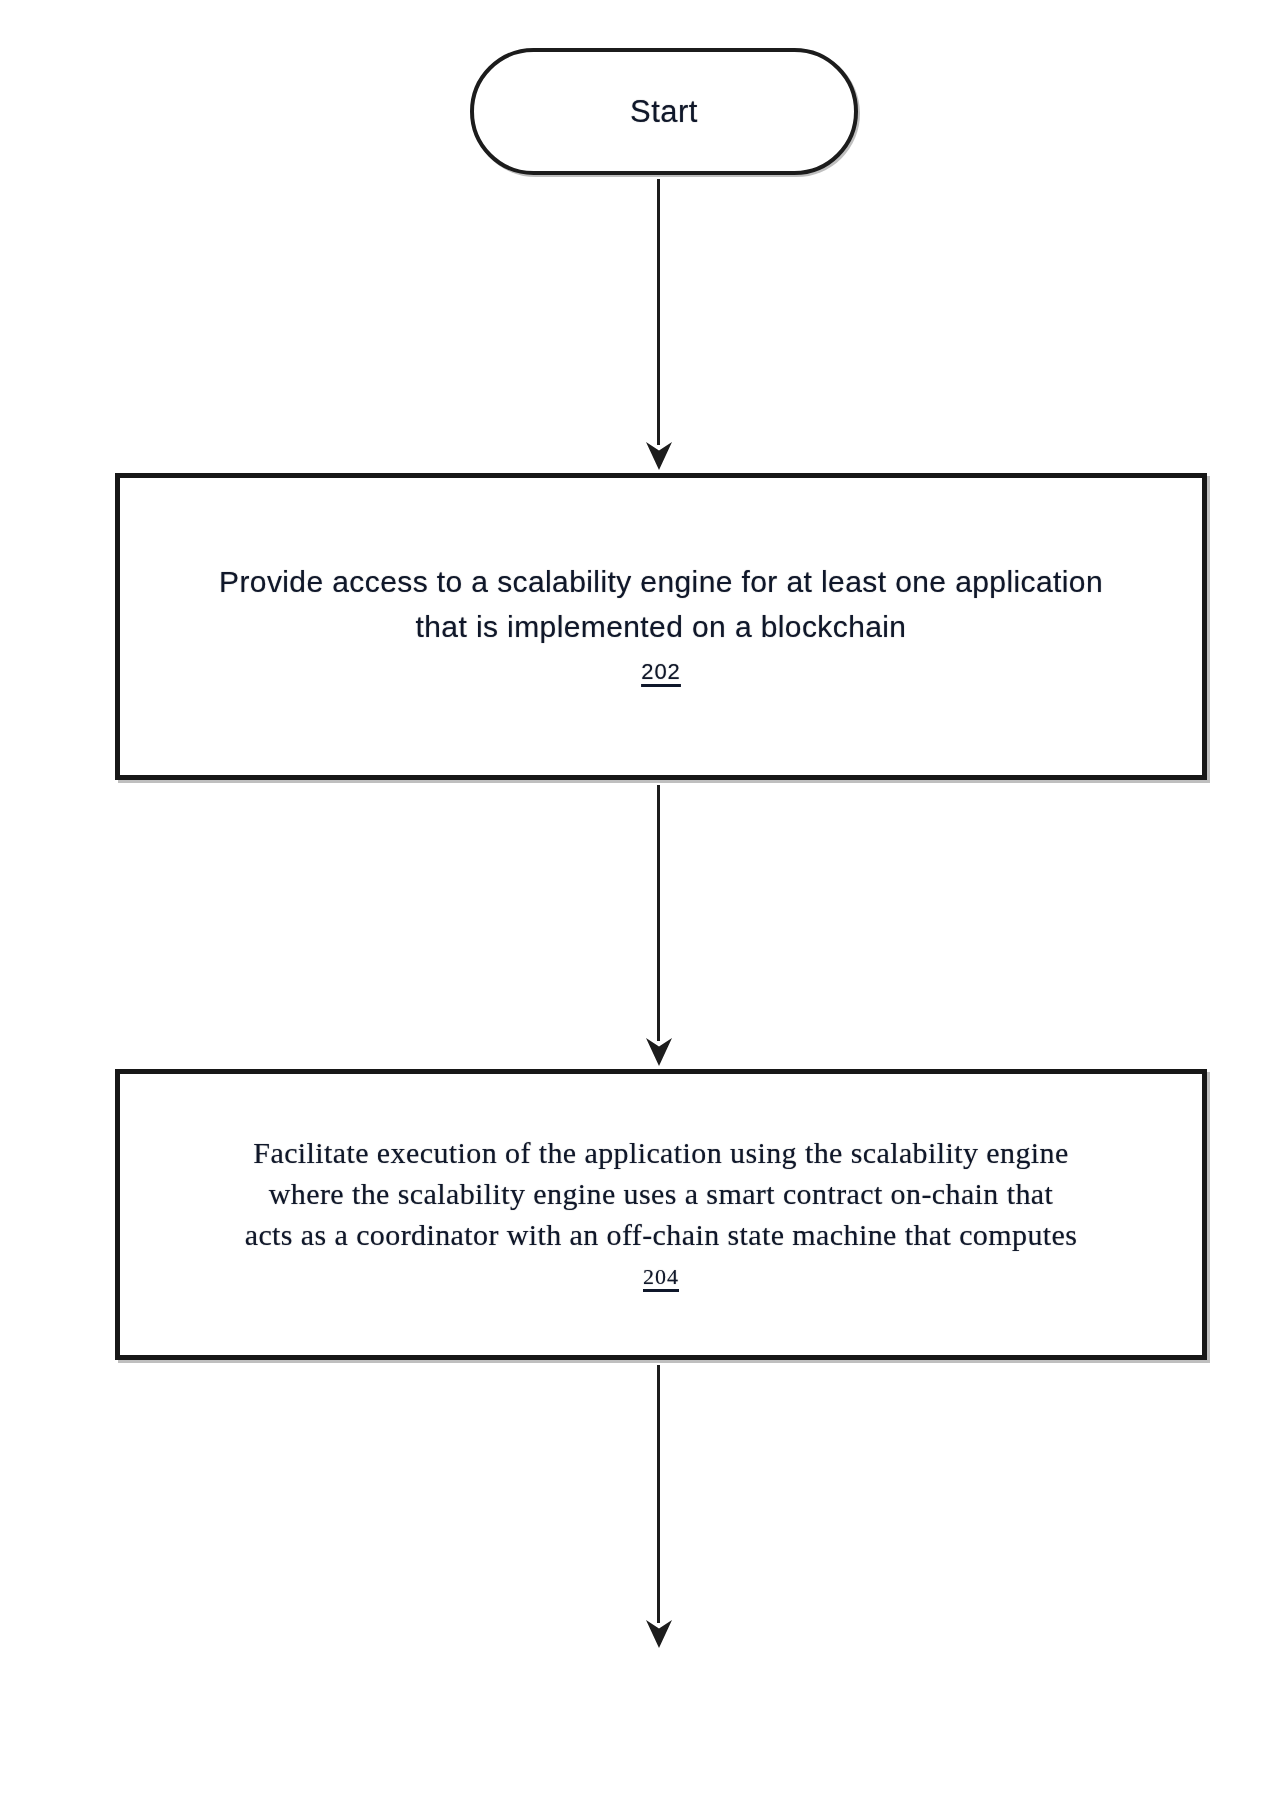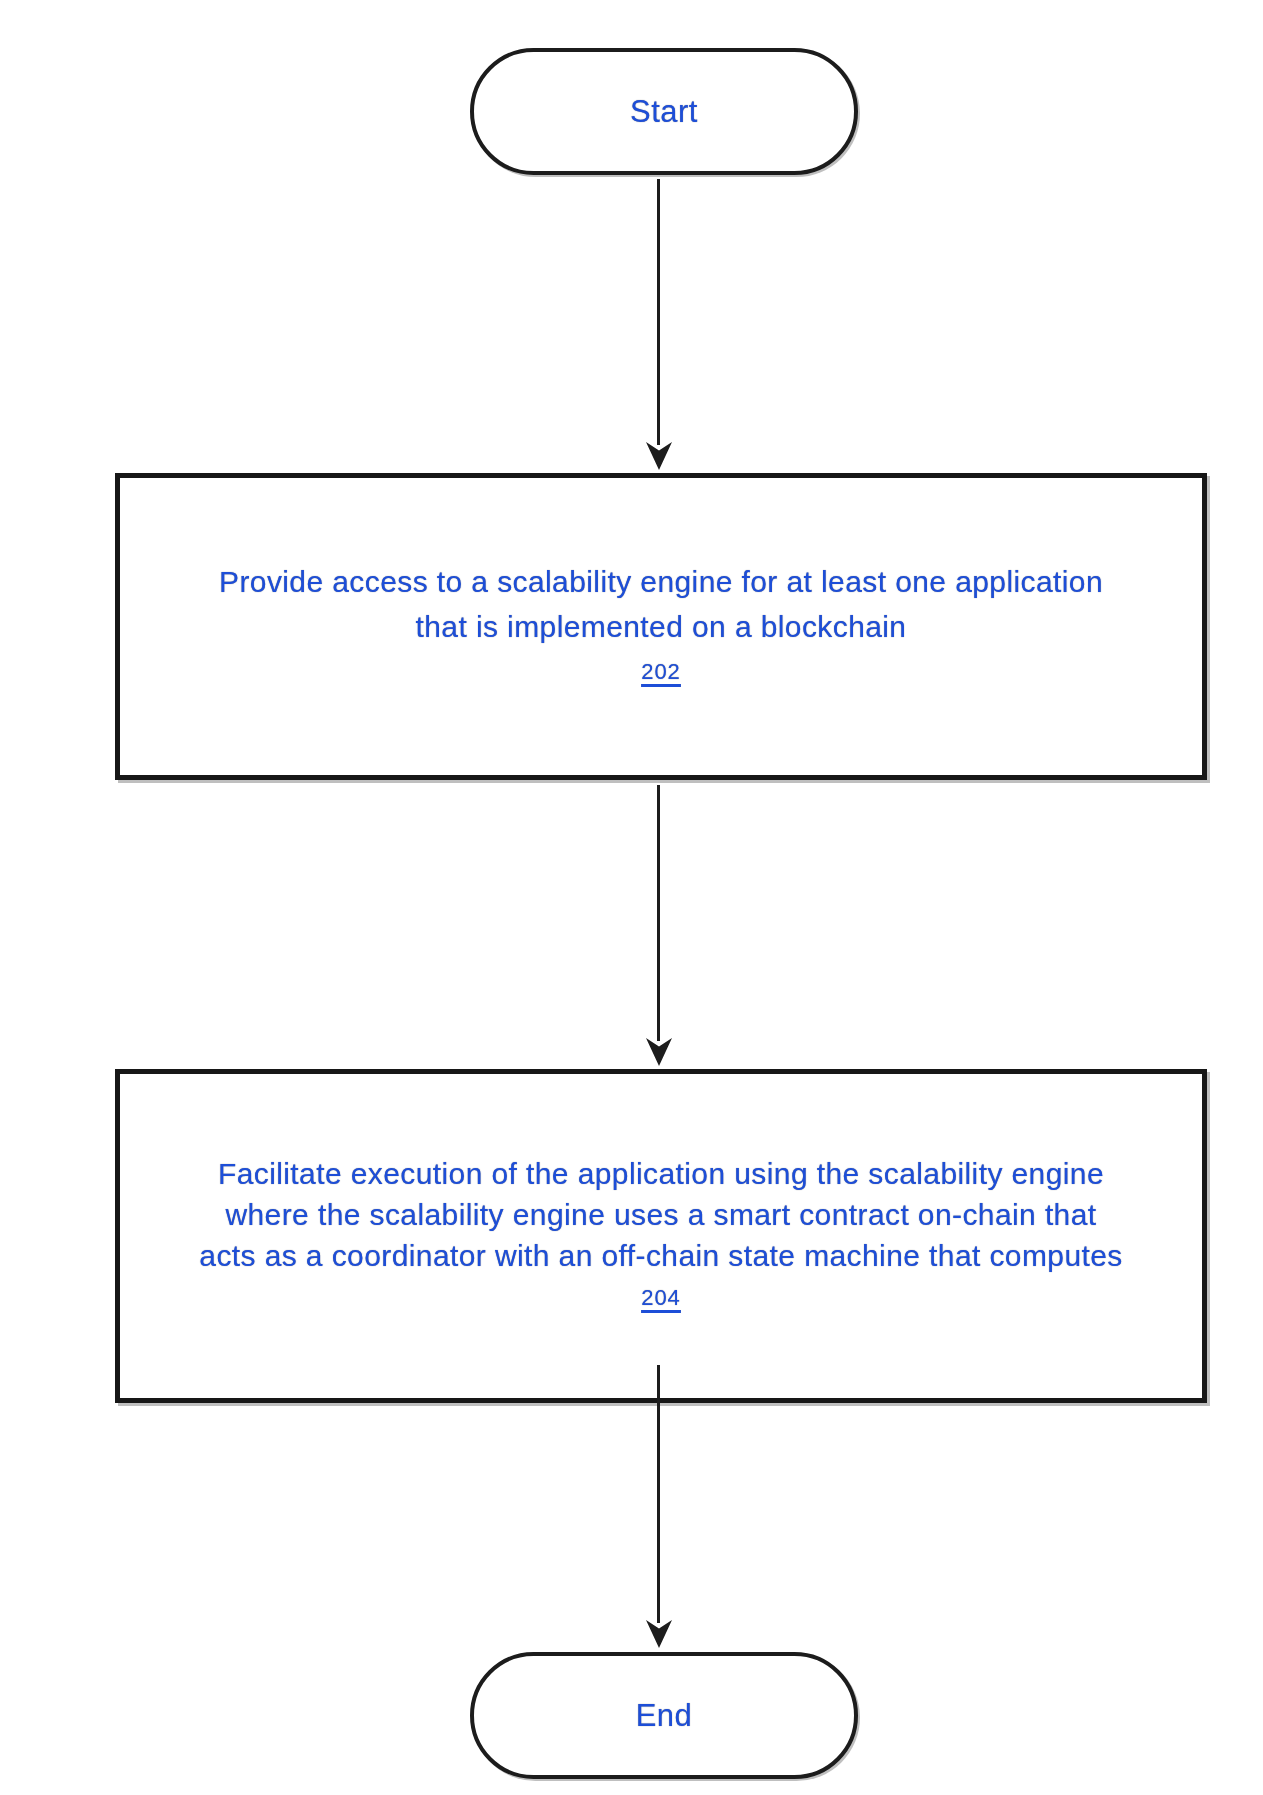--- a/index.html
+++ b/index.html
@@ -6,21 +6,21 @@
     margin: 0;
     padding: 0;
     background: #ffffff;
   }
   .canvas {
     position: relative;
     width: 1263px;
     height: 1795px;
     background: #ffffff;
     font-family: "Liberation Sans", sans-serif;
-    color: #1d4ed8;
+    color: #0f172a;
     overflow: hidden;
   }
 
   
   .terminal {
     position: absolute;
     left: 470px;
     width: 388px;
     height: 127px;
     box-sizing: border-box;
@@ -48,21 +48,21 @@
     box-sizing: border-box;
     border: 5px solid #171717;
     background: #ffffff;
     display: flex;
     flex-direction: column;
     align-items: center;
     justify-content: center;
     box-shadow: 3px 3px 0 rgba(0,0,0,0.25);
   }
   .process.box-202 { top: 473px; height: 307px; }
-  .process.box-204 { top: 1069px; height: 334px; }
+  .process.box-204 { top: 1069px; height: 291px; font-family: Liberation Serif, serif; }
 
   .step-line {
     font-size: 30px;
     line-height: 45px;
     letter-spacing: 0.4px;
     white-space: nowrap;
     text-shadow: 0 0 1px rgba(20,20,20,0.55);
   }
   .box-204 .step-line { line-height: 41px; }
 
@@ -124,17 +124,14 @@
   <div class="process box-204">
     <div class="step-line">Facilitate execution of the application using the scalability engine</div>
     <div class="step-line">where the scalability engine uses a smart contract on-chain that</div>
     <div class="step-line">acts as a coordinator with an off-chain state machine that computes</div>
     <div class="step-ref">204</div>
   </div>
 
   <div class="arrow-line a3"></div>
   <div class="arrow-head h3"></div>
 
-  <div class="terminal end">
-    <span class="label">End</span>
-  </div>
 
 </div>
 
 </body></html>

